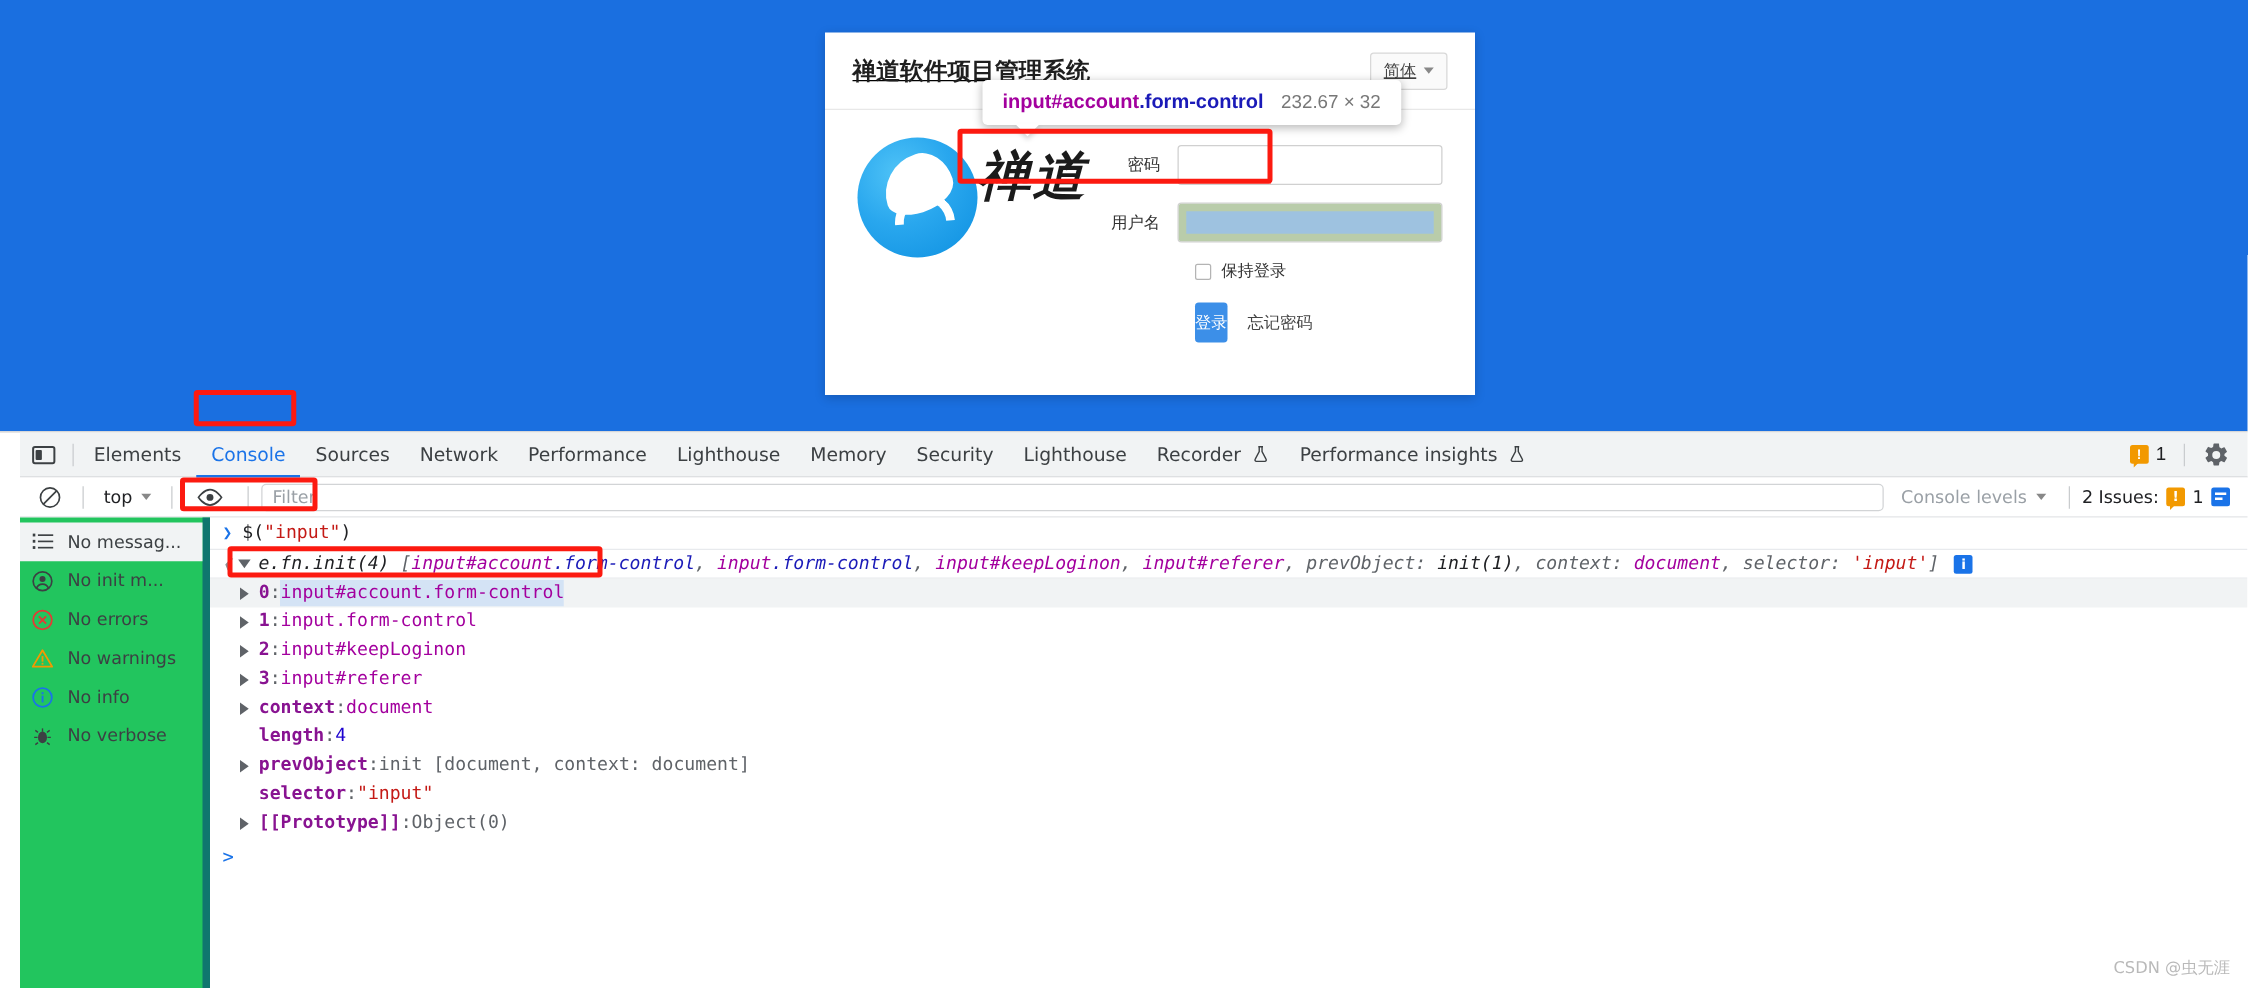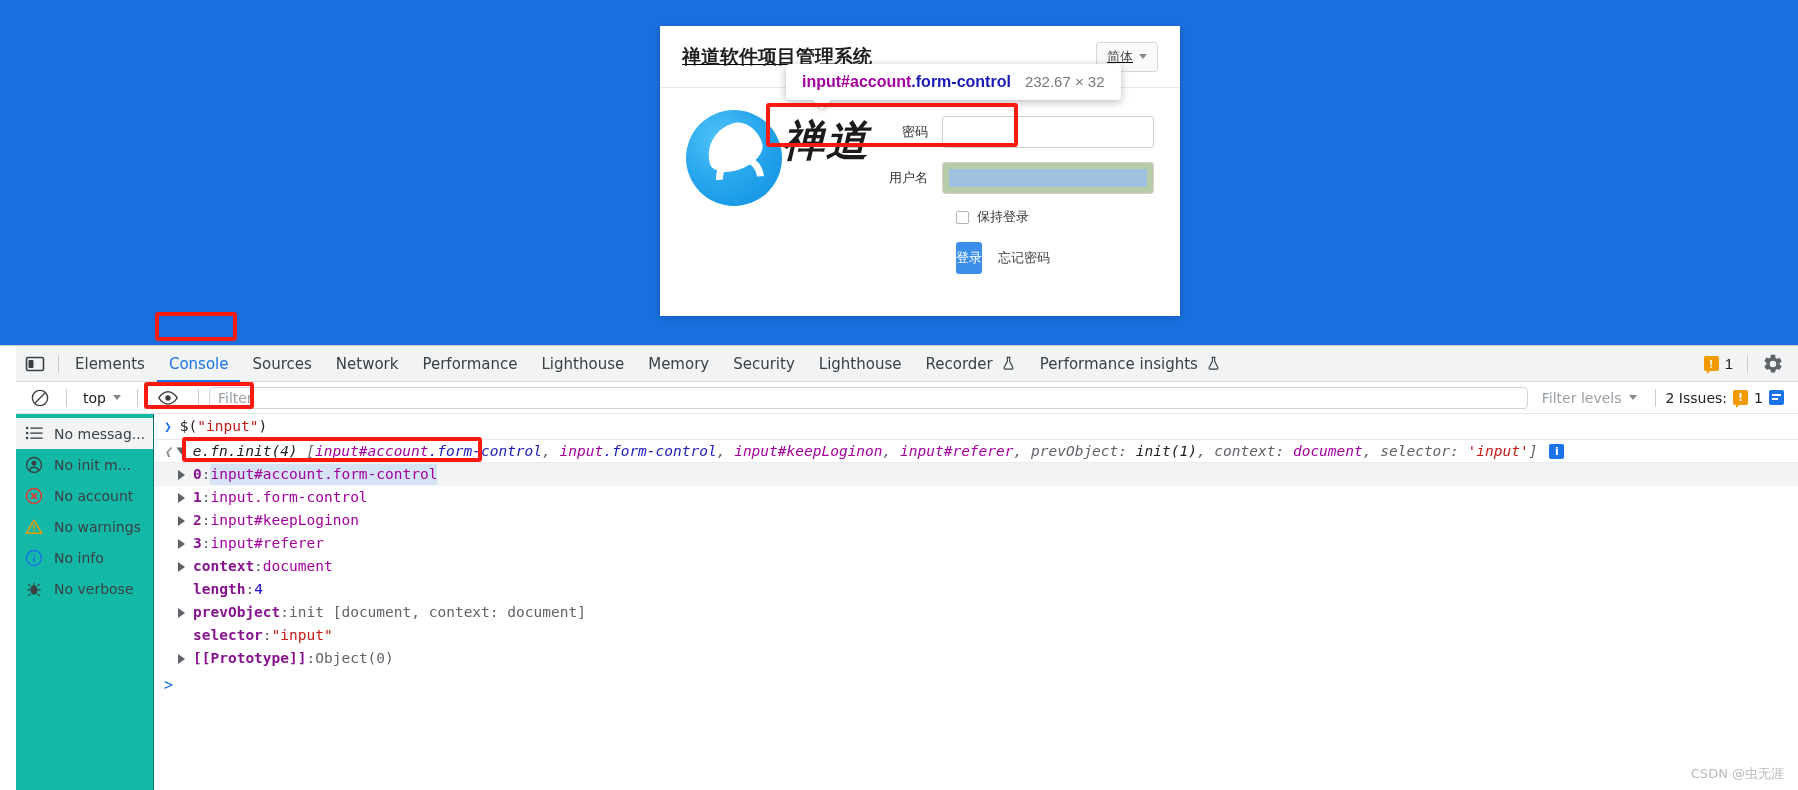--- a/index.html
+++ b/index.html
@@ -206,22 +206,22 @@
   }
   #issues-chip {
     display: flex; align-items: center; gap: 6px;
     font-size: 14px; color: #202124; padding-right: 6px;
     font-family: "DejaVu Sans", sans-serif;
   }
 
   
   #dt-main { display: flex; height: 377px; }
   #dt-sidebar {
-    width: 138px; border-right: 1px solid #0f766e; padding-top: 4px;
-    background: #14b8a6;
+    width: 152px; border-right: 6px solid #0f766e; padding-top: 4px;
+    background: #22c55e;
   }
   .side-item {
     display: flex; align-items: center; gap: 10px;
     height: 31px; padding-left: 8px; font-size: 14px; color: #3c4043;
     font-family: "DejaVu Sans", sans-serif; cursor: pointer;
   }
   .side-item.sel { background: #f1f3f4; }
   .side-ico { width: 20px; display: flex; align-items: center; justify-content: center; }
 
   #dt-console {
@@ -425,21 +425,21 @@
       <svg width="24" height="18" viewBox="0 0 26 18">
         <path d="M13 2.2C7.4 2.2 3 8.9 3 8.9s4.4 6.7 10 6.7 10-6.7 10-6.7S18.6 2.2 13 2.2z" fill="none" stroke="#3c4043" stroke-width="1.5"></path>
         <circle cx="13" cy="8.9" r="3" fill="#3c4043"></circle>
       </svg>
     </div>
     <div class="vsep"></div>
     <div id="filter-input">
       <span>Filter</span>
     </div>
     <div id="levels-select">
-      <span>Filter levels</span>
+      <span>Console levels</span>
       <span class="caret-dn"></span>
     </div>
     <div class="vsep"></div>
     <div id="issues-chip">
       <span>2 Issues:</span>
       <span class="ico-warn-sq">!</span>
       <span>1</span>
       <span class="ico-info-sq"></span>
     </div>
   </div>
@@ -472,21 +472,21 @@
           <span>No init m...</span>
         </div>
         <div class="side-item">
           <span class="side-ico">
             <svg width="18" height="18" viewBox="0 0 20 20">
               <circle cx="10" cy="10" r="8.3" fill="none" stroke="#e53935" stroke-width="1.6"></circle>
               <line x1="6.8" y1="6.8" x2="13.2" y2="13.2" stroke="#e53935" stroke-width="1.7"></line>
               <line x1="13.2" y1="6.8" x2="6.8" y2="13.2" stroke="#e53935" stroke-width="1.7"></line>
             </svg>
           </span>
-          <span>No account</span>
+          <span>No errors</span>
         </div>
         <div class="side-item">
           <span class="side-ico">
             <svg width="18" height="18" viewBox="0 0 20 20">
               <path d="M10 2.4 18.6 17H1.4z" fill="none" stroke="#f29900" stroke-width="1.6" stroke-linejoin="round"></path>
               <rect x="9.2" y="7.6" width="1.6" height="5" fill="#f29900"></rect>
               <rect x="9.2" y="13.6" width="1.6" height="1.6" fill="#f29900"></rect>
             </svg>
           </span>
           <span>No warnings</span>

